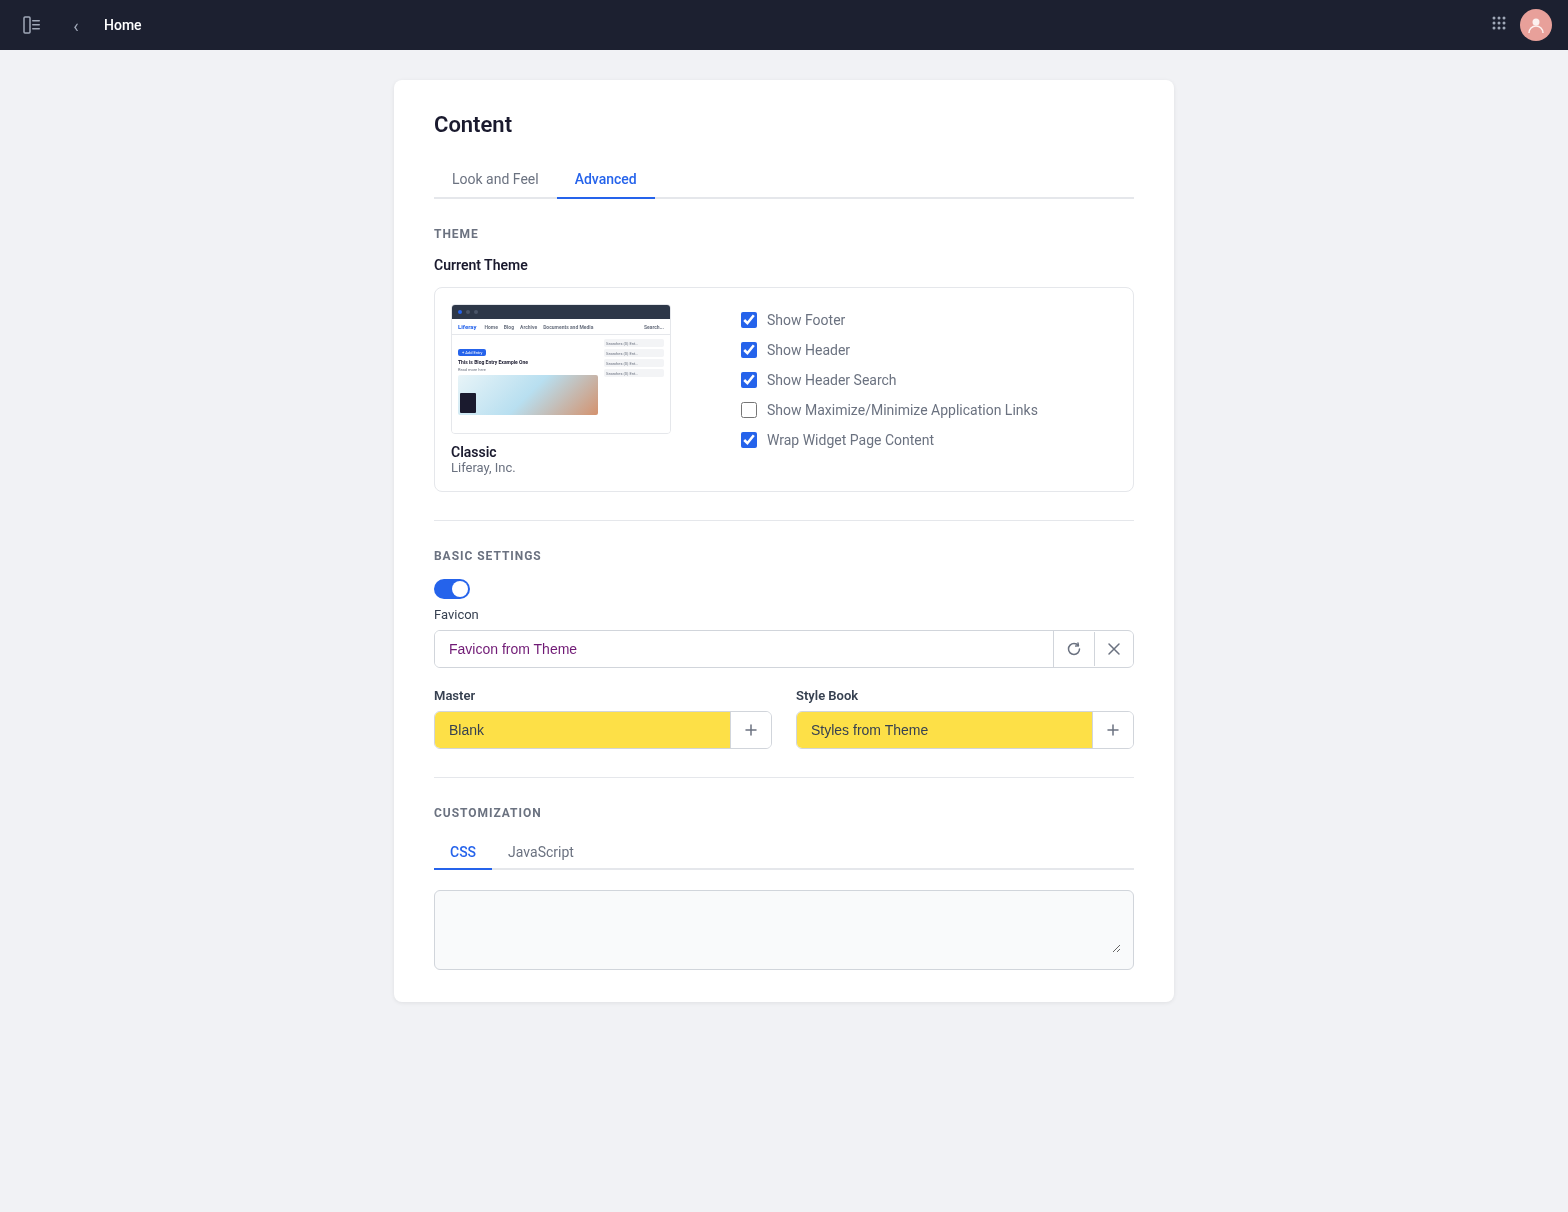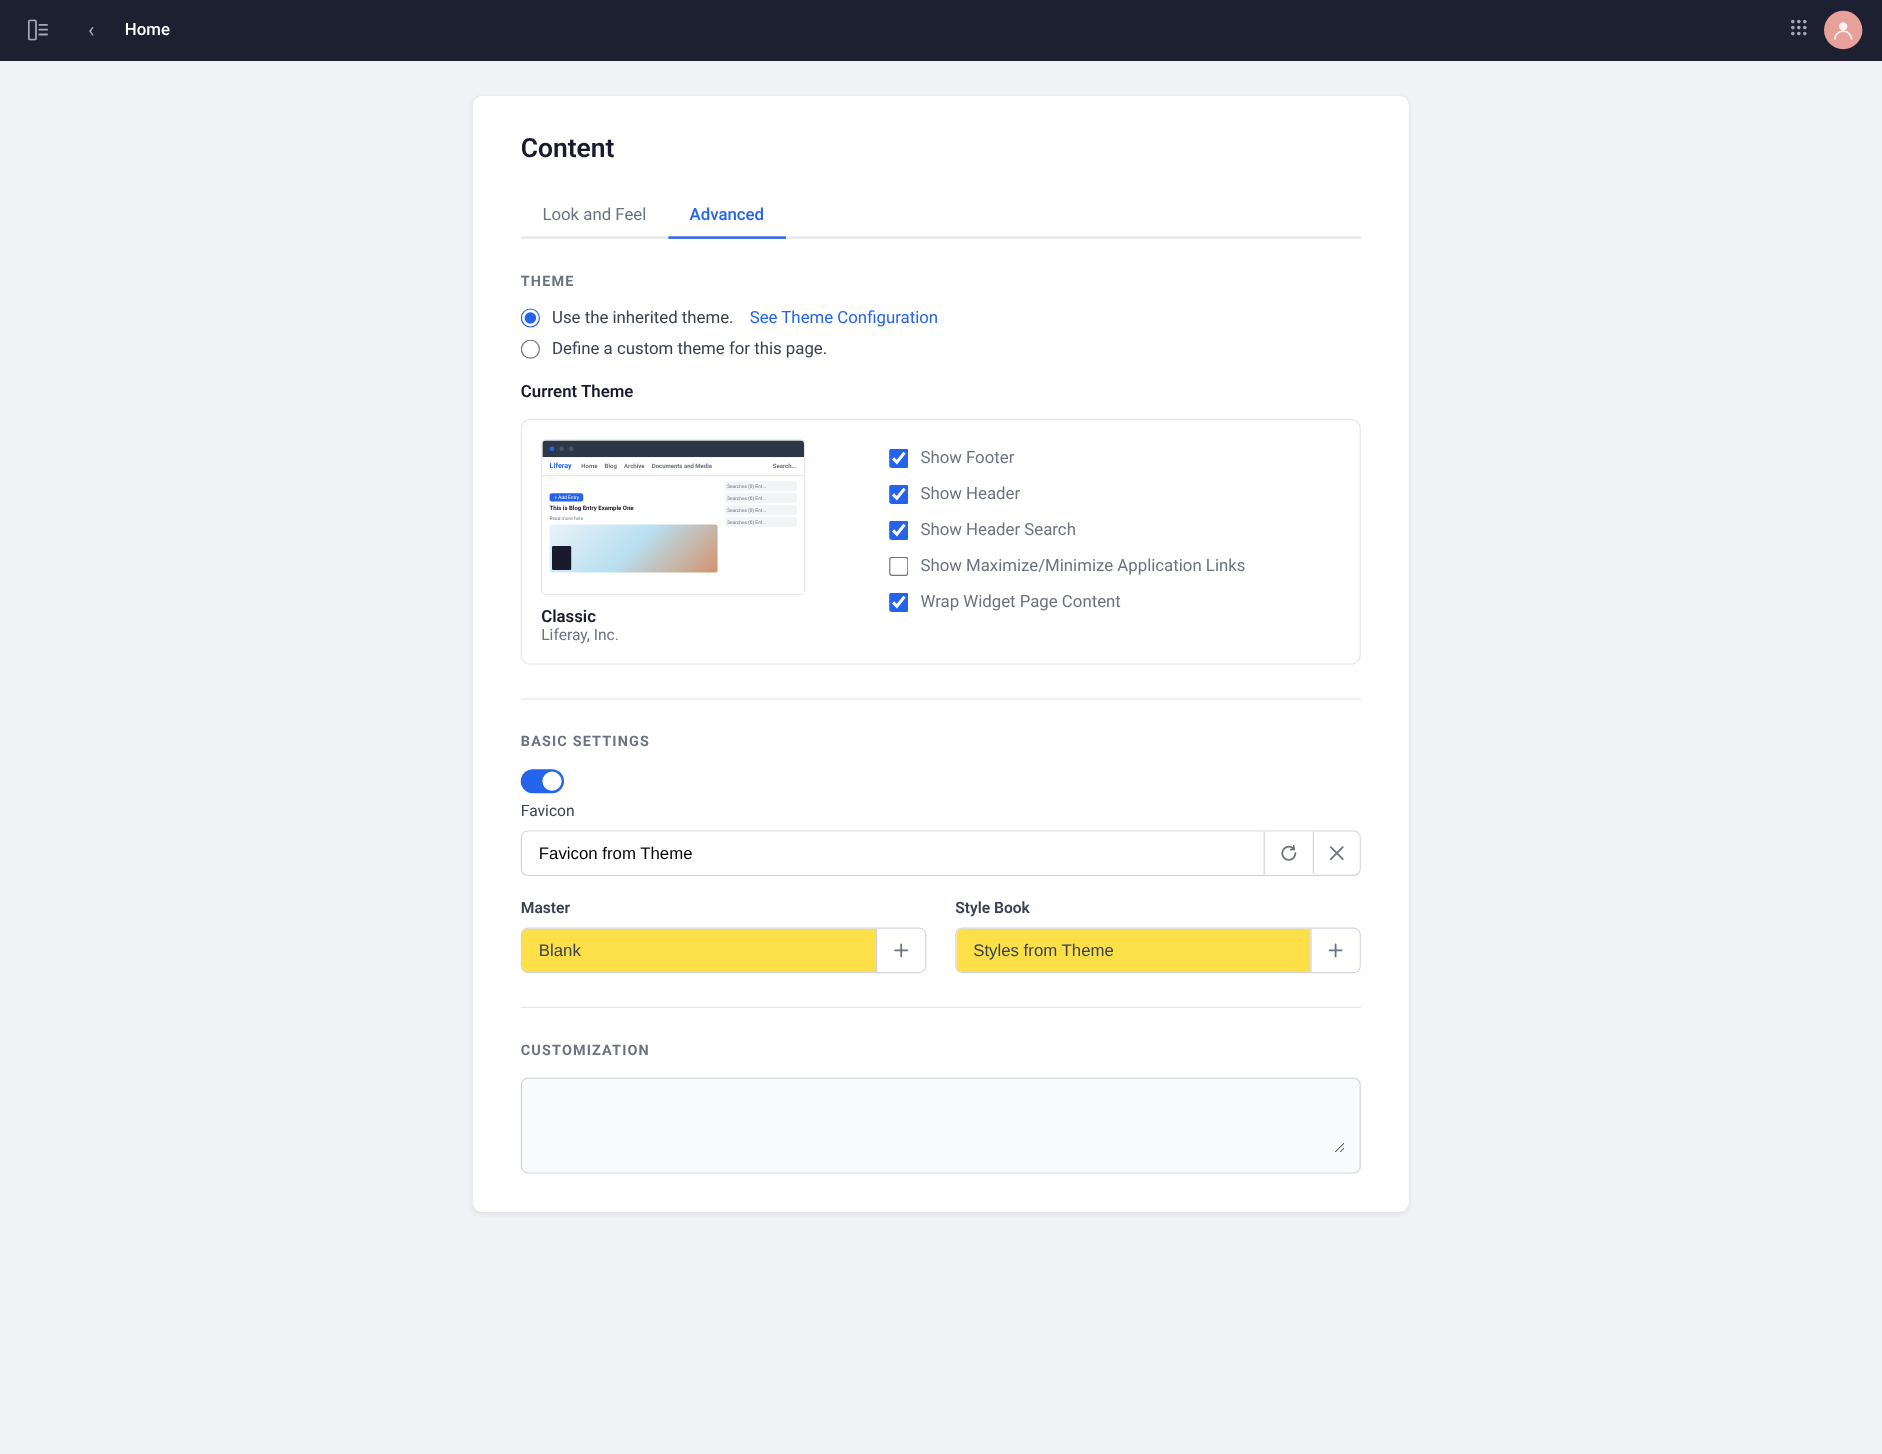--- a/index.html
+++ b/index.html
@@ -365,21 +365,21 @@
       align-items: center;
       border: 1px solid #d1d5db;
       border-radius: 6px;
       overflow: hidden;
       margin-bottom: 20px;
     }
     .input-field {
       flex: 1;
       padding: 10px 14px;
       font-size: 14px;
-      color: #000000;
+      color: #701a75;
       border: none;
       outline: none;
       background: white;
     }
     .input-btn {
       padding: 10px 12px;
       background: white;
       border: none;
       border-left: 1px solid #d1d5db;
       cursor: pointer;
@@ -507,31 +507,20 @@
     <h1 class="panel-title">Content</h1>
 
     <div class="tabs">
       <a class="tab">Look and Feel</a>
       <a class="tab active">Advanced</a>
     </div>
 
     <div>
       <div class="section-heading">THEME</div>
 
-      <div class="radio-group">
-        <label class="radio-item">
-          <input type="radio" name="theme" class="radio-input" checked="" style="">
-          <span>Use the inherited theme.&nbsp;</span>
-          <a class="radio-link">See Theme Configuration</a>
-        </label>
-        <label class="radio-item">
-          <input type="radio" name="theme" class="radio-input" style="">
-          <span>Define a custom theme for this page.</span>
-        </label>
-      </div>
 
       <div class="current-theme-label">Current Theme</div>
 
       <div class="theme-card">
 
         <div class="theme-preview">
           <div class="theme-preview-img">
             <div class="mini-browser">
               <div class="mini-bar">
                 <div class="mini-dot blue"></div>
@@ -644,20 +633,24 @@
           </div>
         </div>
       </div>
     </div>
 
     <hr class="divider">
 
     <div>
       <div class="section-heading">CUSTOMIZATION</div>
 
+      <div class="customization-tabs">
+        <div class="custom-tab active">CSS</div>
+        <div class="custom-tab">JavaScript</div>
+      </div>
 
       <div class="code-area">
         <textarea style="width: 100%; min-height: 50px; background: transparent; border: none; outline: none; font-family: monospace; font-size: 13px; color: rgb(55, 65, 81); resize: vertical;"></textarea>
       </div>
     </div>
 
   </div>
 </div>
 
 </body></html>

